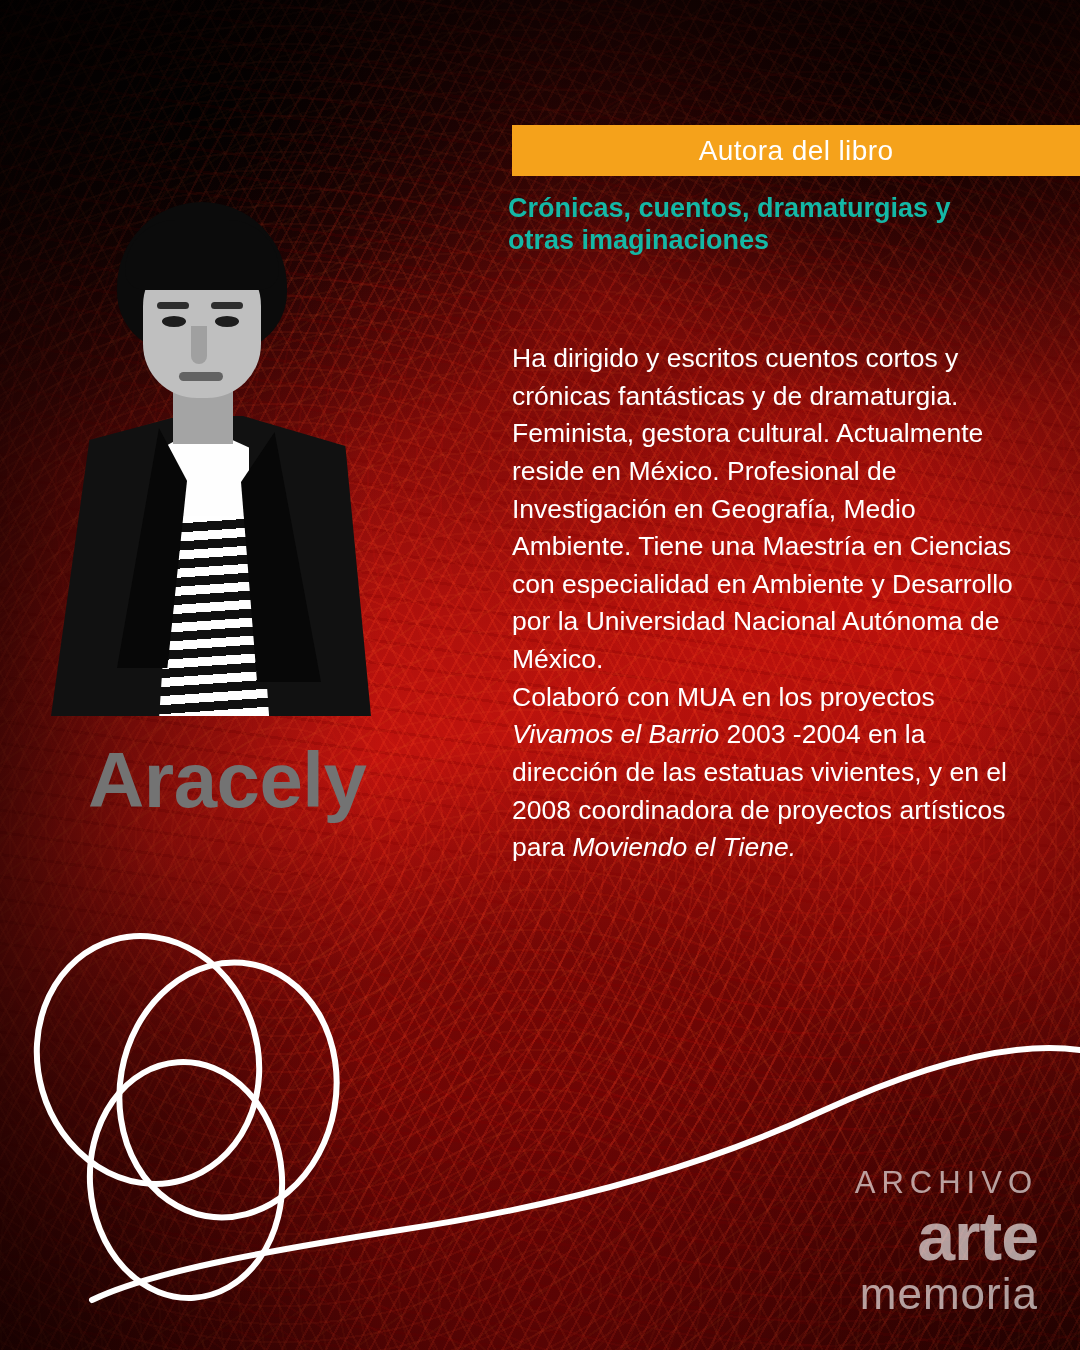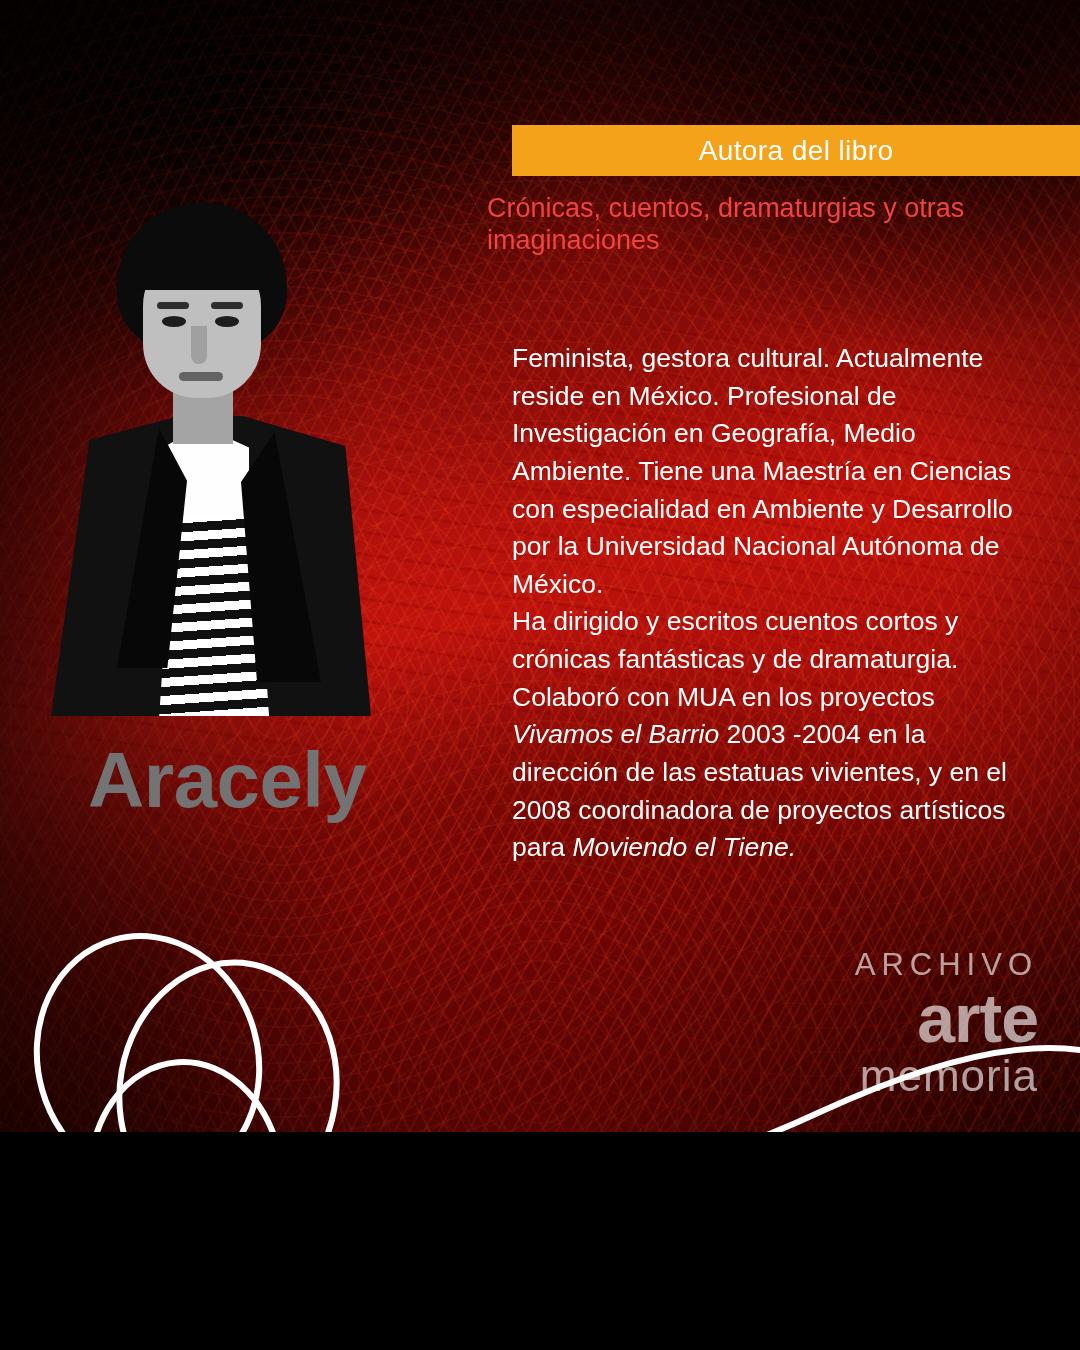--- a/index.html
+++ b/index.html
@@ -3,21 +3,21 @@
 <meta charset="utf-8">
 <style>
   html, body {
     margin: 0;
     padding: 0;
     background: #000;
   }
   .poster {
     position: relative;
     width: 1080px;
-    height: 1132px;
+    height: 1350px;
     overflow: hidden;
     font-family: "Liberation Sans", sans-serif;
     background: #1a0404;
   }
 
   
   .bg {
     position: absolute;
     inset: 0;
     background:
@@ -73,26 +73,26 @@
   }
   .banner span {
     color: #ffffff;
     font-size: 28px;
     letter-spacing: .4px;
   }
 
   
   .book-title {
     position: absolute;
-    left: 487px;
+    left: 508px;
     top: 192px;
     width: 490px;
-    color: #ef4444;
+    color: #14b8a6;
     font-size: 27px;
-    font-weight: normal;
+    font-weight: bold;
     line-height: 1.2;
   }
   .bio {
     position: absolute;
     left: 512px;
     top: 340px;
     width: 510px;
     color: #ffffff;
     font-size: 26.5px;
     line-height: 1.42;
@@ -234,22 +234,22 @@
   <div class="threads2"></div>
   <div class="vignette"></div>
 
   <div class="banner">
     <span>Autora del libro</span>
   </div>
 
   <div class="book-title">Crónicas, cuentos, dramaturgias y otras imaginaciones</div>
 
   <div class="bio">
+    <div>Ha dirigido y escritos cuentos cortos y crónicas fantásticas y de dramaturgia.</div>
     <div>Feminista, gestora cultural. Actualmente reside en México. Profesional de Investigación en Geografía, Medio Ambiente. Tiene una Maestría en Ciencias con especialidad en Ambiente y Desarrollo por la Universidad Nacional Autónoma de México.</div>
-    <div>Ha dirigido y escritos cuentos cortos y crónicas fantásticas y de dramaturgia.</div>
     <div>
       <span>Colaboró con MUA en los proyectos </span><span class="it">Vivamos el Barrio</span><span> 2003 -2004 en la dirección de las estatuas vivientes, y en el 2008 coordinadora de proyectos artísticos para </span><span class="it">Moviendo el Tiene.</span>
     </div>
   </div>
 
   <div class="portrait-wrap">
     <div class="portrait">
       <div class="p-shape p-jacket"></div>
       <div class="p-shape p-shirt"></div>
       <div class="p-shape p-stripes"></div>

